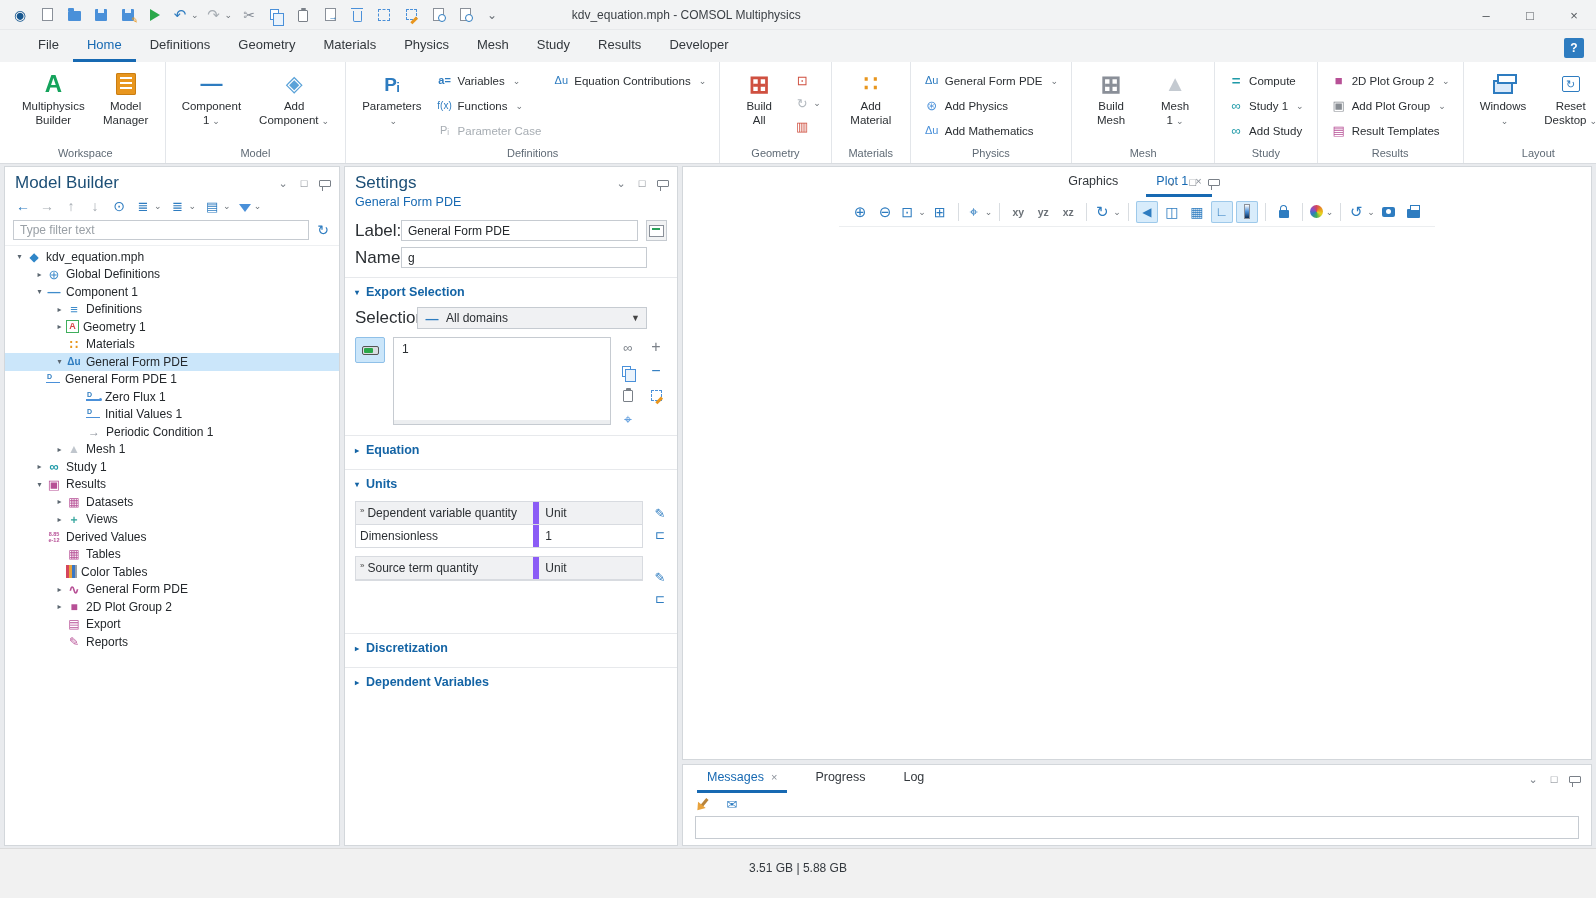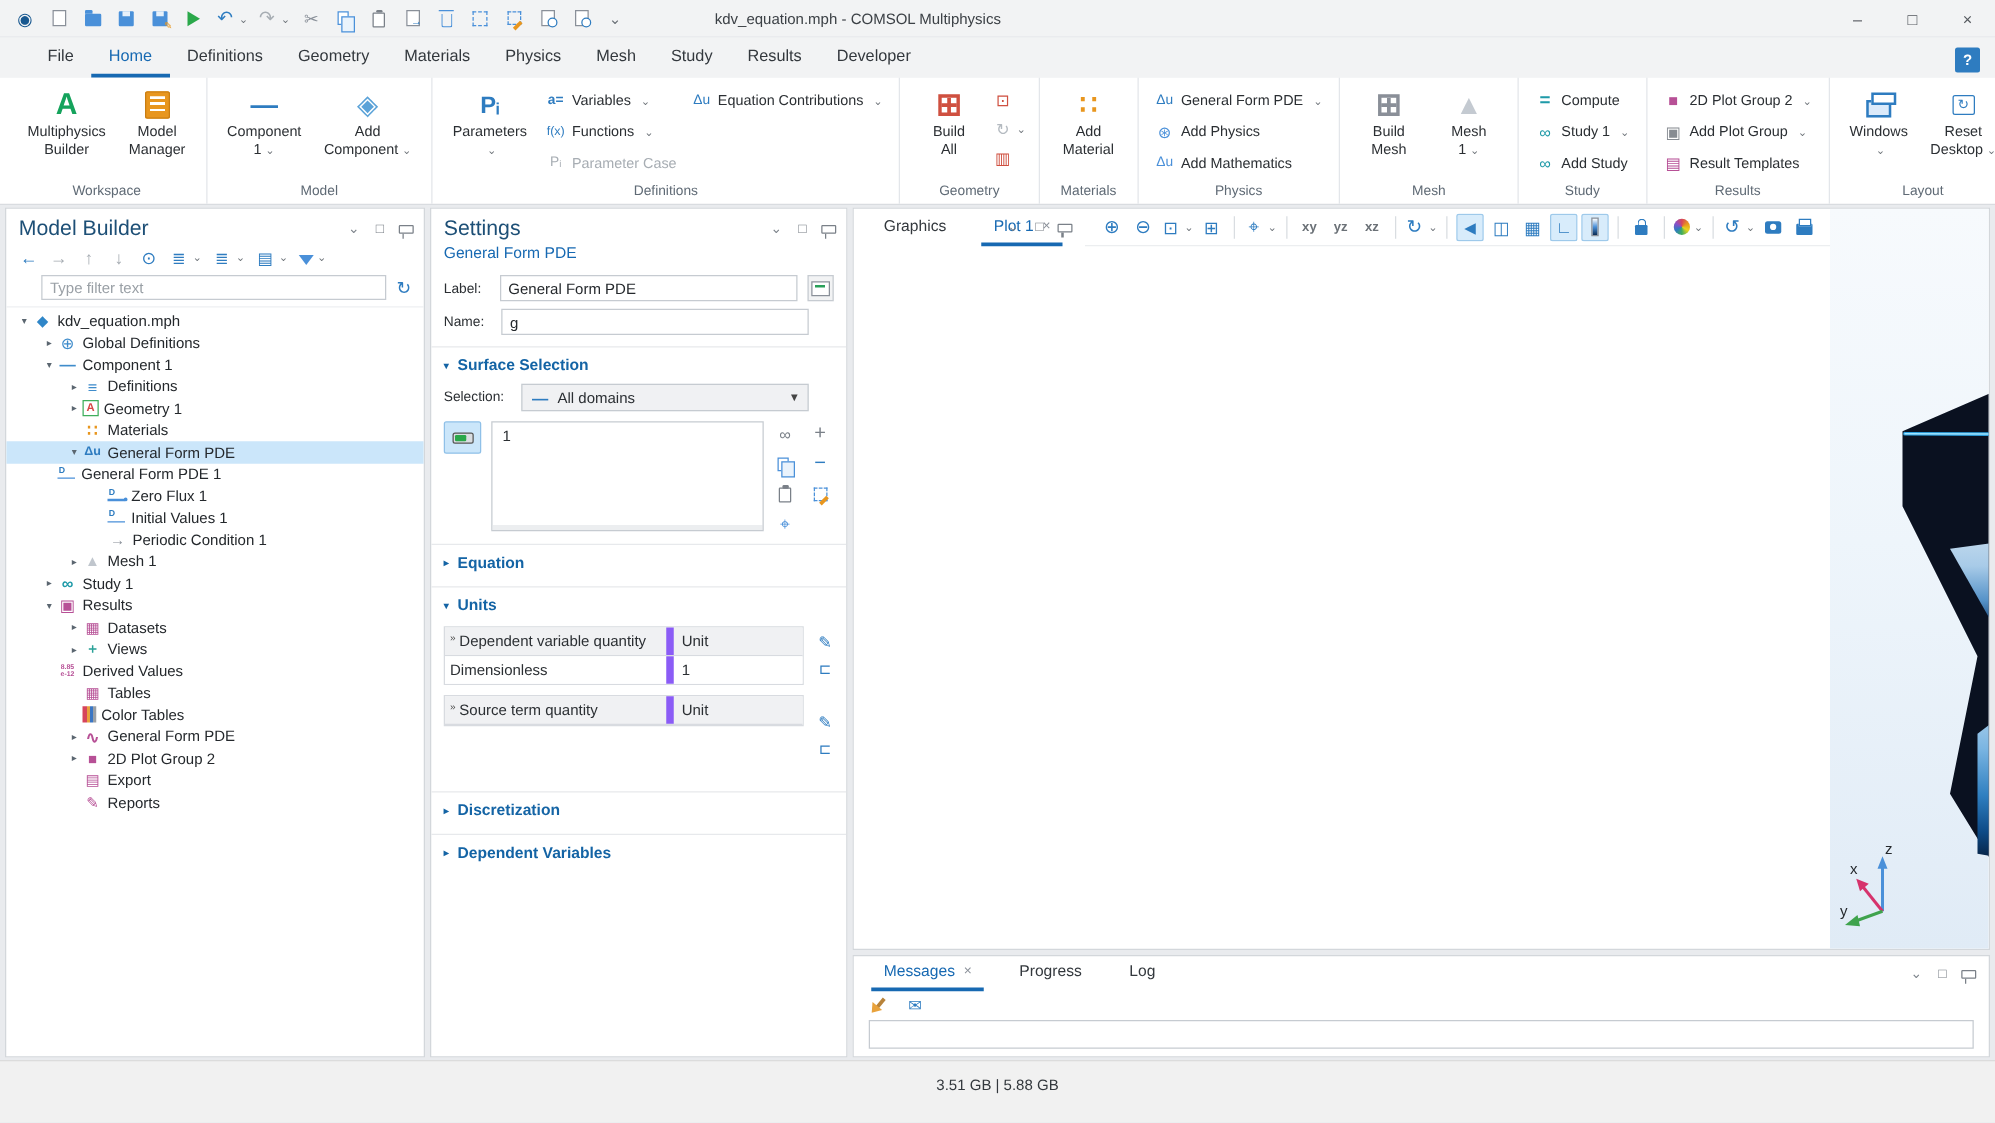--- a/index.html
+++ b/index.html
@@ -47,33 +47,33 @@
   .gfx-col { flex:1; display:flex; flex-direction:column; gap:4px; }
 
   .phead { display:flex; align-items:center; justify-content:space-between; padding:6px 8px 0 10px; }
   .ptitle { font-size:17px; color:#1d4f76; }
   .pctl { display:flex; gap:9px; align-items:center; }
   .pctl .gi { width:12px; }
 
   
   .mb-toolbar { display:flex; align-items:center; gap:4px; padding:4px 8px 2px; }
   .mbt-btn { display:flex; align-items:center; height:18px; padding:0 2px; }
-  .filter-row { display:flex; align-items:center; gap:6px; padding:3px 8px 5px;margin-left:20px; }
+  .filter-row { display:flex; align-items:center; gap:6px; padding:3px 8px 5px; }
   .filter-row input { flex:1; height:20px; border:1px solid #c6cbd1; padding:0 6px; font-size:12px; color:#555; font-family:inherit; }
   .filter-row input::placeholder { color:#9aa0a6; }
   .tree { flex:1; overflow:hidden; padding-top:2px; border-top:1px solid #eef0f2; }
   .trow { display:flex; align-items:center; height:17.5px; white-space:nowrap; }
   .trow.sel { background:#cbe6fa; }
   .tarrow { width:13px; text-align:center; font-size:8px; color:#5b6670; flex:none; }
   .tlabel { margin-left:4px; font-size:12px; color:#24282c; }
 
   
   .s-sub { font-size:12.5px; color:#1769b2; padding:2px 10px 8px; }
   .form-row { display:flex; align-items:center; padding:3px 10px; gap:8px; }
-  .f-label { width:38px; font-size:11px; }
+  .f-label { width:38px; font-size:17px; }
   .f-input { width:246px; height:21px; border:1px solid #c6cbd1; padding:0 6px; font-size:12px; font-family:inherit; color:#24282c; }
   .rename-btn { width:22px; height:21px; border:1px solid #c6cbd1; background:#f2f3f4; display:flex; align-items:center; justify-content:center; }
   .sec-head { display:flex; align-items:center; gap:7px; padding:7px 10px 6px; border-top:1px solid #e7e9ec; margin-top:6px; color:#1464a5; font-weight:700; font-size:12.5px; }
   .sec-head .tarrow { color:#1464a5; width:auto; }
   .sel-row { display:flex; align-items:center; padding:2px 10px 6px; gap:8px; }
   .sel-dd { width:230px; height:22px; background:#f0f1f3; border:1px solid #c6cbd1; display:flex; align-items:center; padding:0 6px; gap:6px; }
   .sel-dd .dd-caret { margin-left:auto; font-size:9px; color:#444; }
   .dom-wrap { display:flex; padding:2px 10px; gap:8px; }
   .toggle-btn { width:30px; height:26px; background:#cbe6fa; border:1px solid #8fc0e8; border-radius:2px; display:flex; align-items:center; justify-content:center; }
   .tog-pill { width:17px; height:9px; border:1px solid #555; border-radius:2px; background:#d9dde1; position:relative; }
@@ -85,21 +85,21 @@
   .u-wrap { display:flex; padding:4px 10px 0; gap:8px; }
   .u-table { width:288px; border:1px solid #d8dbe0; }
   .u-table .hr { display:flex; background:#f0f1f3; border-bottom:1px solid #d8dbe0; }
   .u-table .dr { display:flex; background:#fff; }
   .u-c1 { width:62%; padding:4px 6px 4px 4px; display:flex; align-items:flex-end; gap:3px; }
   .u-c2 { width:38%; padding:4px 6px; border-left:6px solid #8b5cf6; }
   .u-exp { font-size:8px; color:#444; align-self:flex-start; }
   .u-icons { display:flex; flex-direction:column; gap:6px; padding-top:4px; }
 
   
-  .gfx-panel { flex:1; display:flex; flex-direction:row; overflow:hidden; position:relative; }
+  .gfx-panel { flex:1; display:flex; flex-direction:column; overflow:hidden; position:relative;align-items:center; }
   .gtabs { display:flex; align-items:flex-end; padding-left:14px; height:30px; position:relative; }
   .gtab { padding:6px 10px 6px; margin-right:18px; font-size:12.5px; color:#33383d; border-bottom:3px solid transparent; display:flex; align-items:center; gap:7px; }
   .gtab.active { color:#1769b2; border-bottom-color:#1769b2; }
   .gclose { color:#8a9099; font-size:11px; }
   .gtoolbar { display:flex; align-items:center; gap:3px; height:30px; padding:0 10px; border-bottom:1px solid #eceef0; }
   .gt-btn { display:flex; align-items:center; justify-content:center; min-width:22px; height:22px; color:#2e7cc0; border-radius:2px; }
   .gt-btn.tog { background:#d8ecfb; box-shadow:inset 0 0 0 1px #9ec9ea; }
   .gt-txt { font-size:10.5px; color:#6b7177; font-weight:700; }
   .gt-div { width:1px; height:18px; background:#d9dde1; margin:0 4px; }
   .plot { position:relative; flex:1; background:linear-gradient(180deg,#f7fafd 0%,#eef5fb 45%,#e0ebf6 100%); overflow:hidden; }
@@ -675,21 +675,21 @@
           <span class="ic-rename"></span>
         </span>
     </div>
     <div class="form-row">
       <span class="f-label">Name:</span>
       <input class="f-input" value="g" style="">
     </div>
 
     <div class="sec-head">
       <span class="tarrow">▾</span>
-      <span>Surface Selection</span>
+      <span>Export Selection</span>
     </div>
     <div class="sel-row">
       <span class="f-label" style="width:54px">Selection:</span>
       <div class="sel-dd">
         <span class="gi" style="color:#2e7cc0;font-weight:700">—</span>
         <span>All domains</span>
         <span class="dd-caret">▼</span>
       </div>
     </div>
     <div class="dom-wrap">

